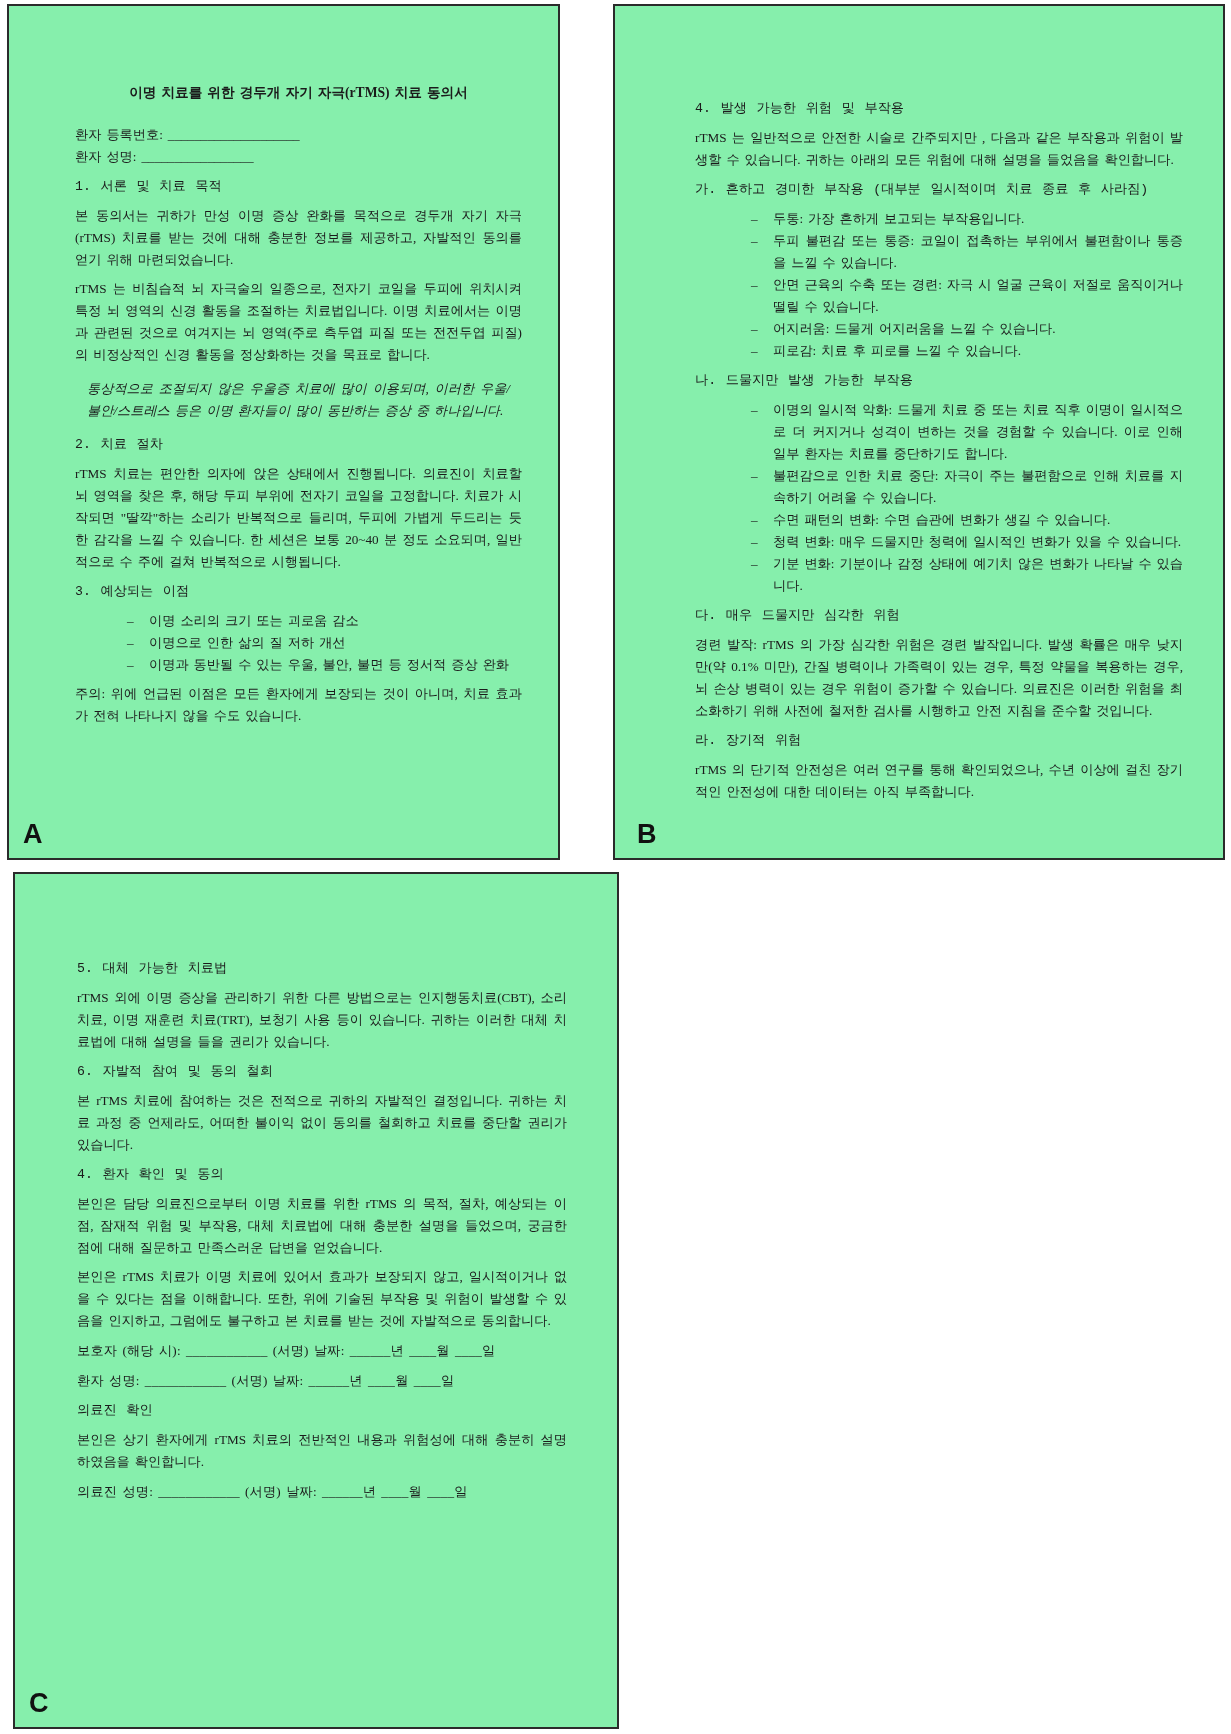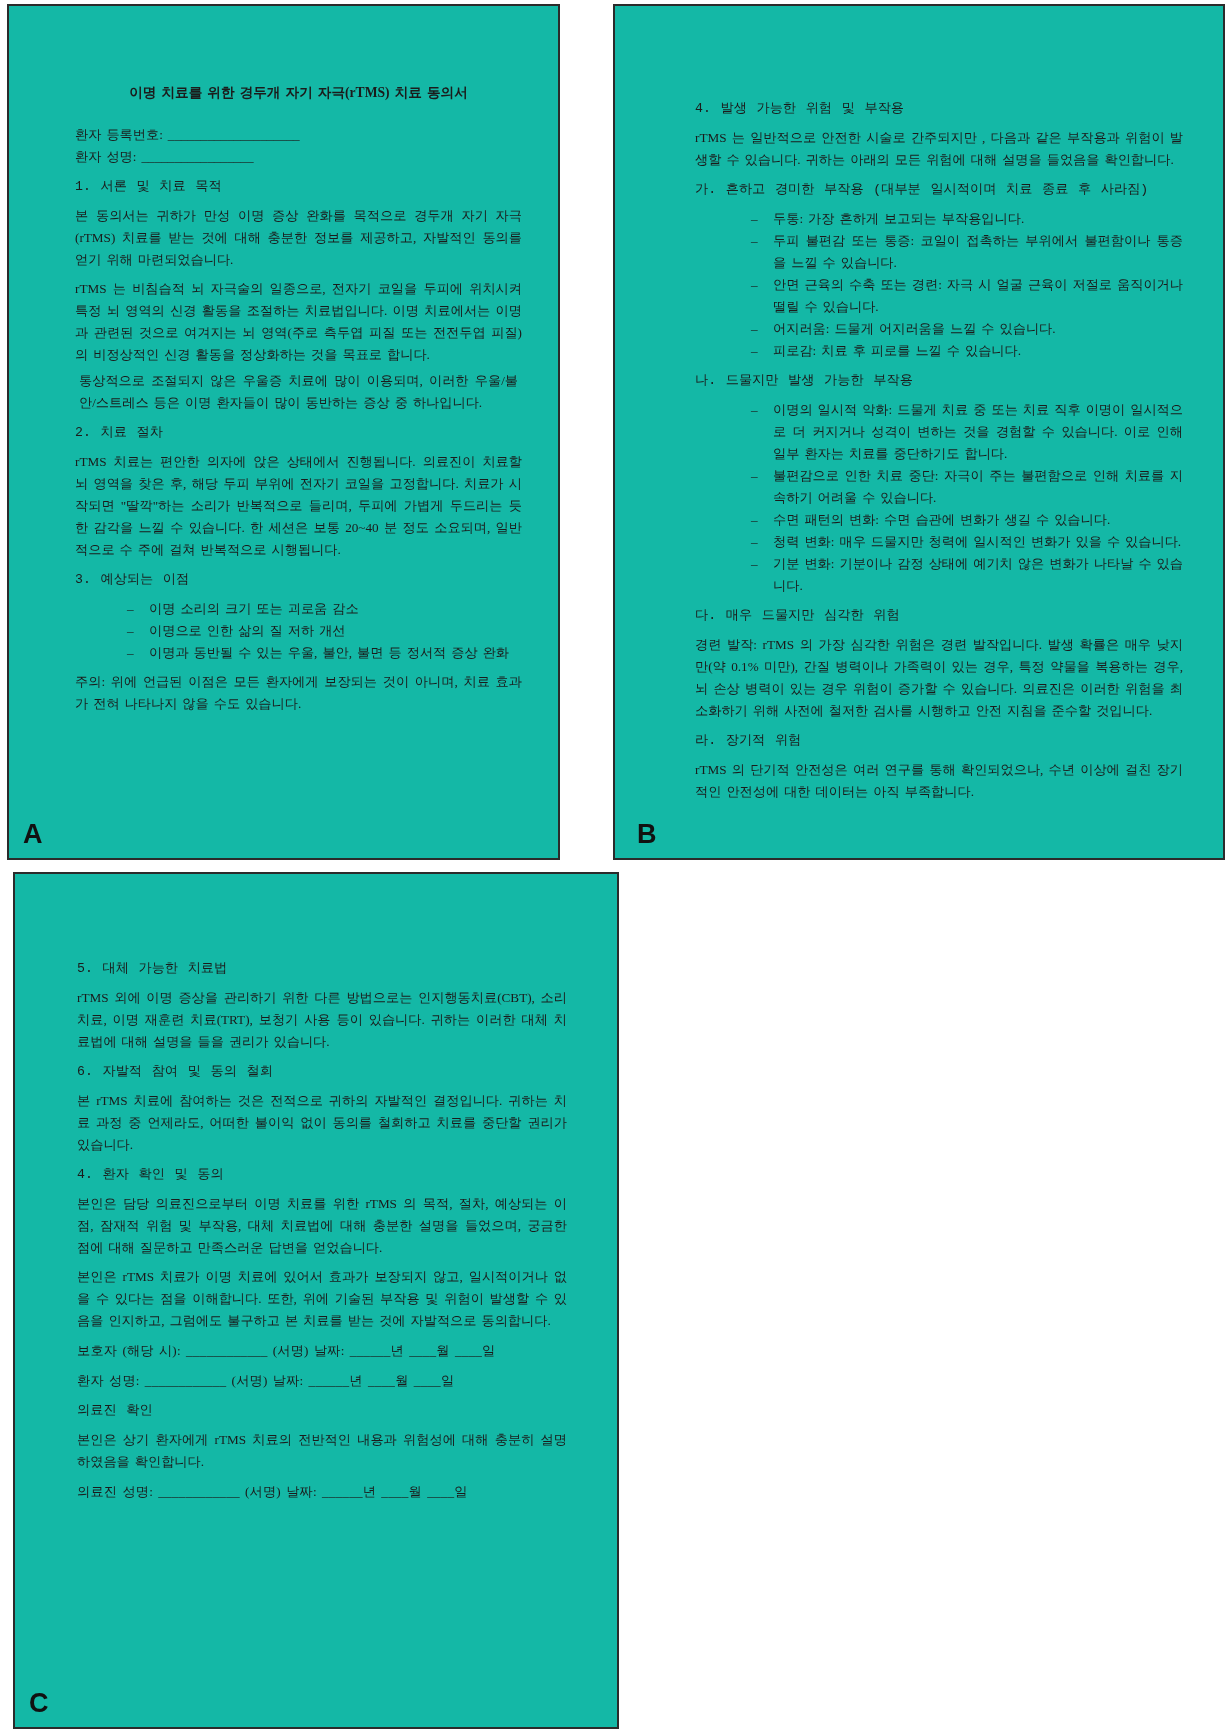--- a/index.html
+++ b/index.html
@@ -7,21 +7,21 @@
     width: 1231px; height: 1734px;
     background: #ffffff;
     font-family: "Liberation Serif", "DejaVu Serif", serif;
     color: #1b1b1b;
     position: relative;
   }
   .canvas { position: absolute; left: 0; top: 0; width: 1231px; height: 1734px; }
 
   .page {
     position: absolute;
-    background: #14b8a6;
+    background: #86efac;
     border: 2px solid #2b2b2b;
     box-sizing: border-box;
   }
   .page-a { left: 7px;   top: 4px;   width: 553px; height: 856px; }
   .page-b { left: 613px; top: 4px;   width: 612px; height: 856px; }
   .page-c { left: 13px;   top: 872px; width: 606px; height: 857px; }
 
   .content {
     position: absolute;
     font-size: 13.2px;
@@ -35,21 +35,21 @@
 
   .doc-title {
     font-size: 13.6px;
     font-weight: bold;
     text-align: center;
     margin: 0 0 20px 0;
   }
   .field-line { margin: 0; }
   .heading { margin: 8px 0 0 0; font-family: Liberation Mono, monospace; }
   .para    { margin: 7px 0 0 0; }
-  .para-cont { margin: 4px; }
+  .para-cont { margin: 12px; font-style: italic; }
 
   .bullets { margin: 7px 0 0 0; }
   .bullet  { display: flex; margin: 0; }
   .page-a .bullet { padding-left: 52px; }
   .page-b .bullet { padding-left: 56px; }
   .bullet .dash { flex: none; width: 22px; }
   .bullet .bullet-text { flex: 1 1 auto; }
 
   .sig-line { margin: 8px 0 0 0; white-space: nowrap; letter-spacing: 0.2px; }
 

